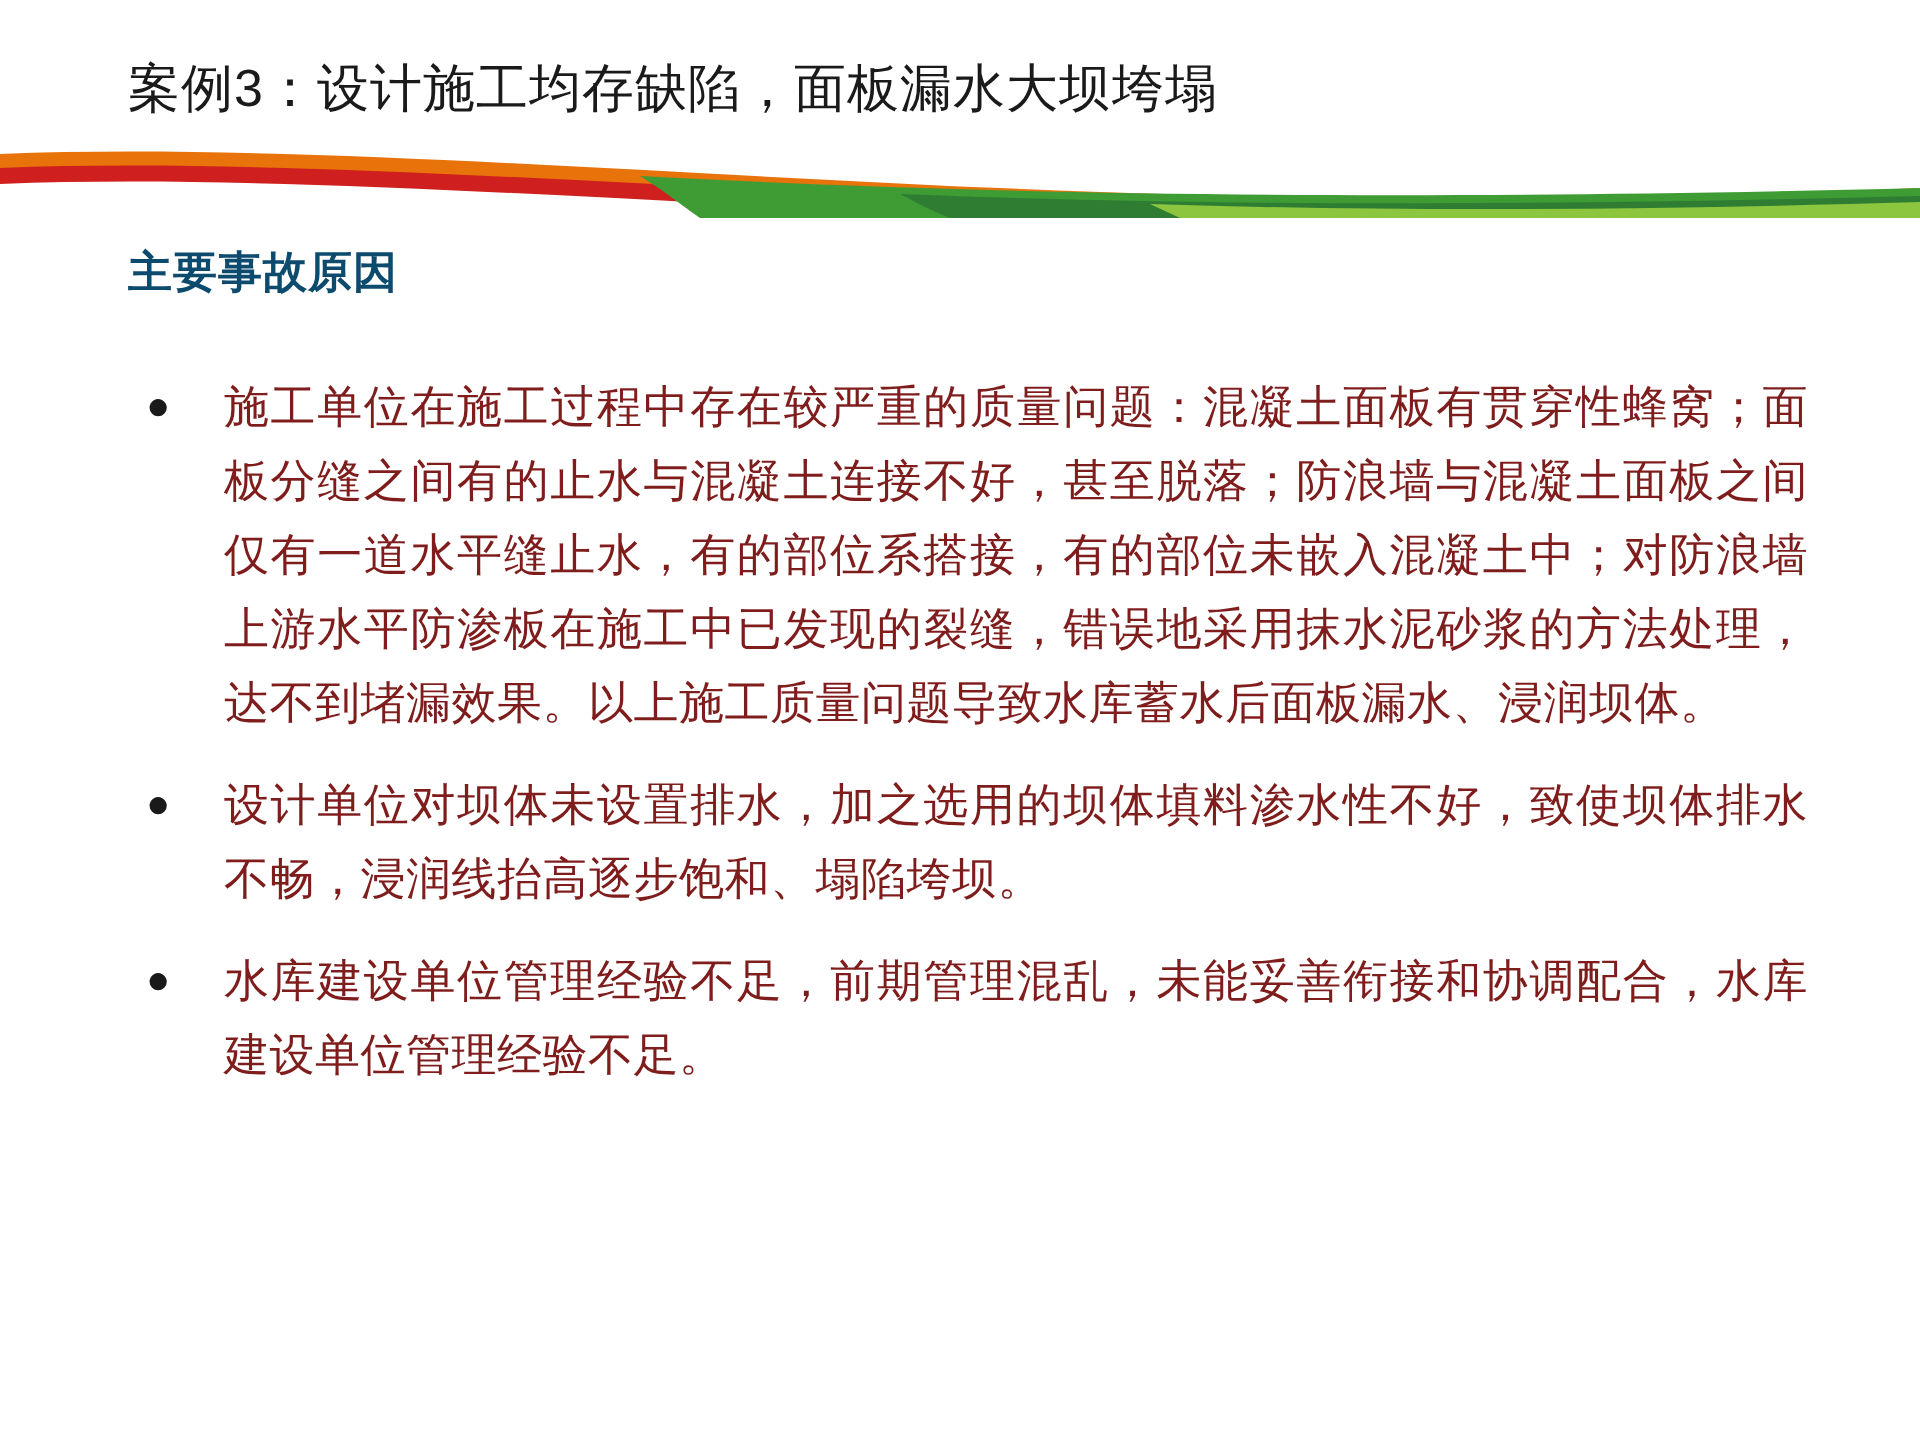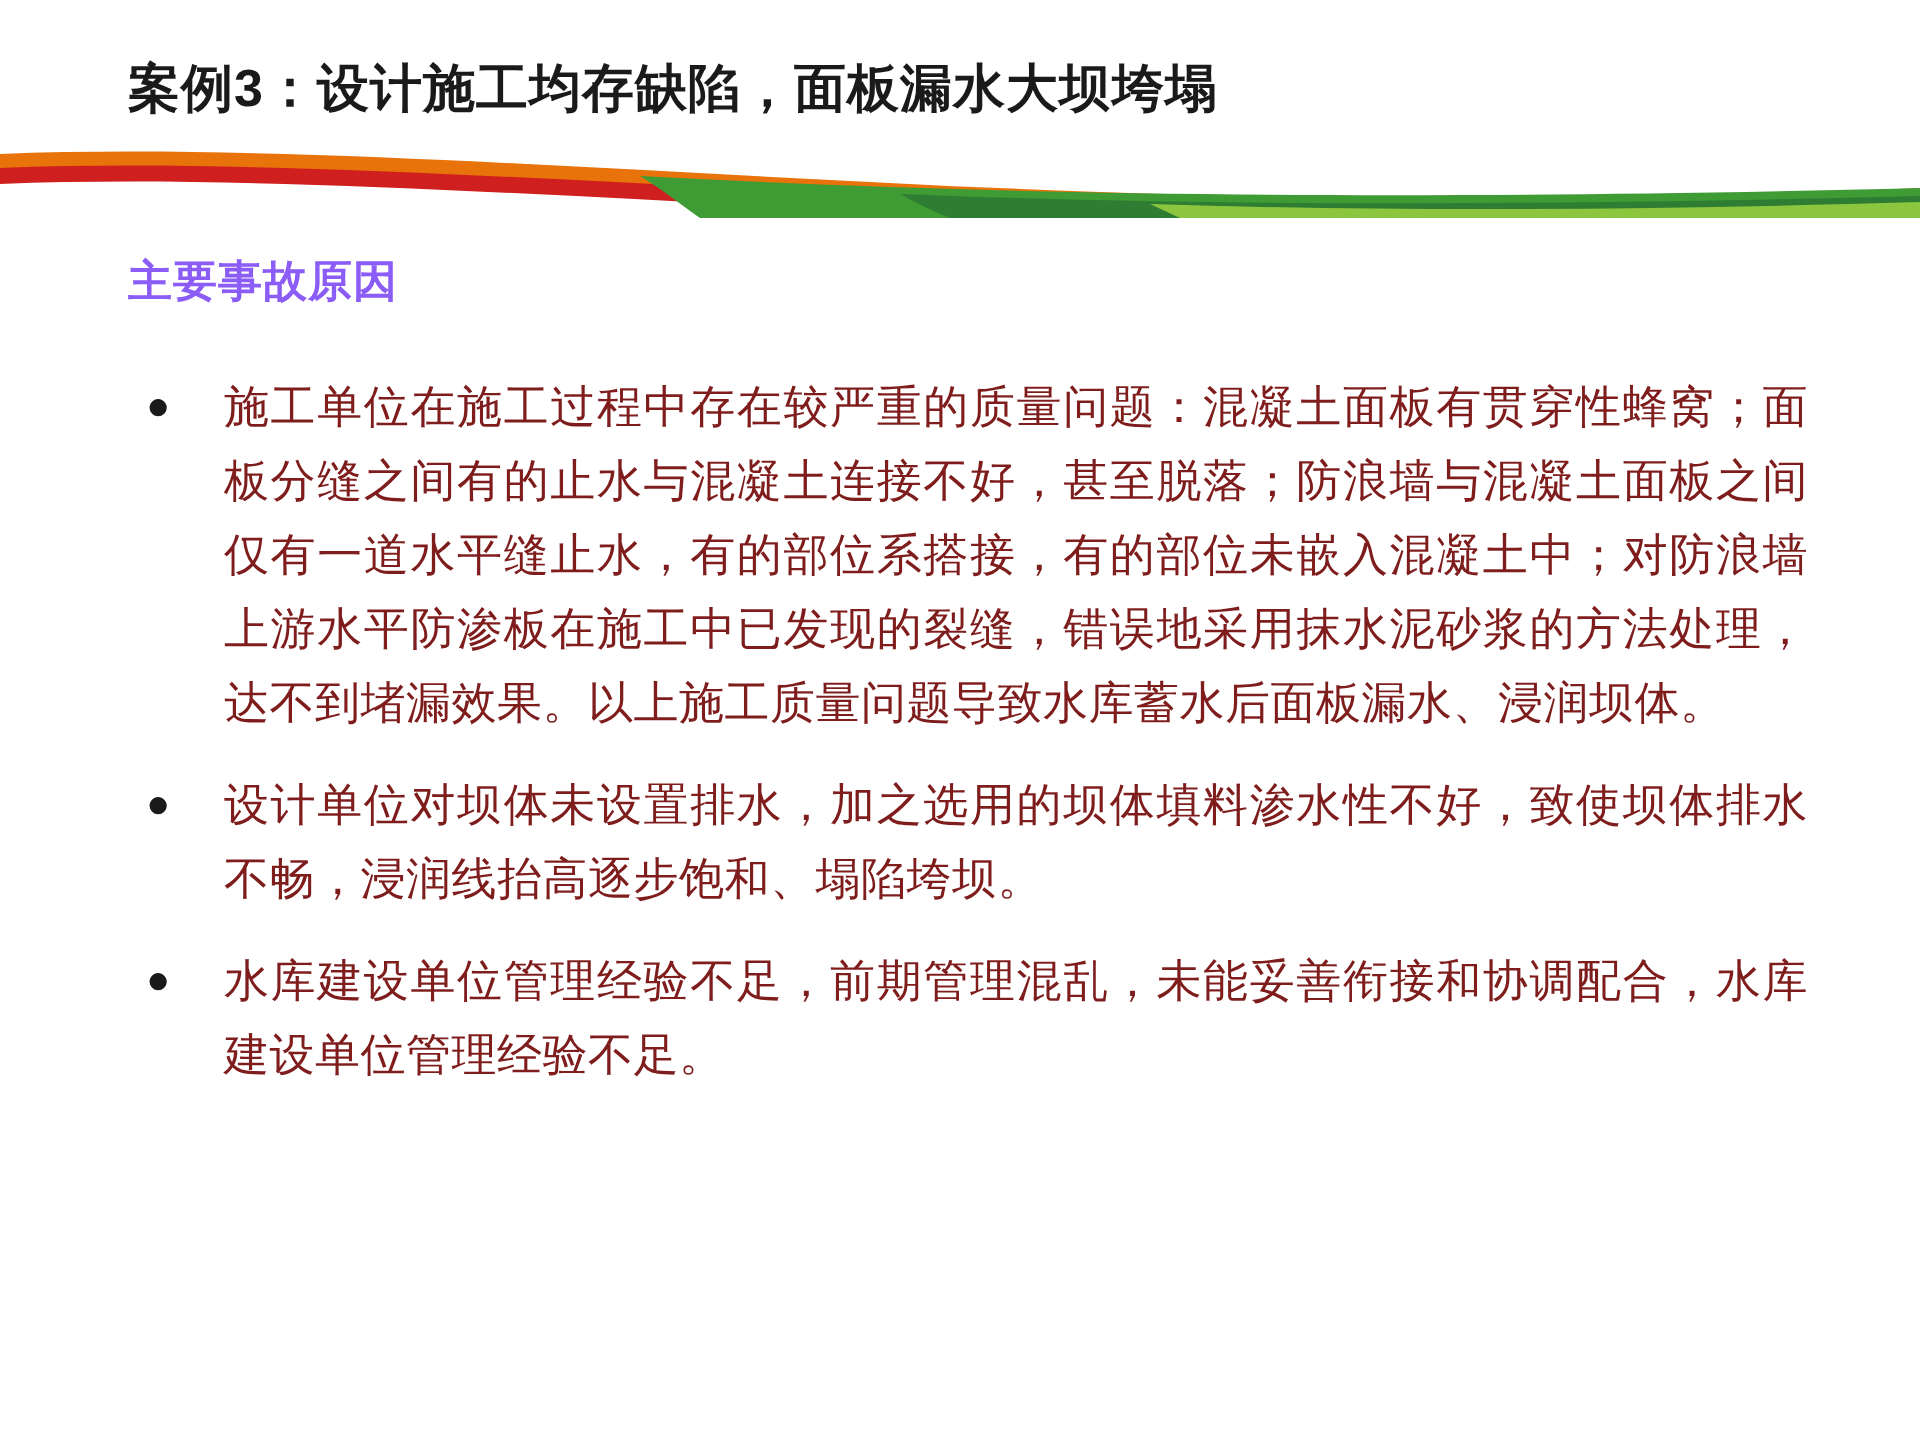--- a/index.html
+++ b/index.html
@@ -28,45 +28,45 @@
     top: 0;
     width: 1920px;
     height: 165px;
   }
   .slide-title {
     position: absolute;
     left: 128px;
     top: 54px;
     font-family: "Liberation Sans", sans-serif;
     font-size: 52px;
-    font-weight: bold;
+    font-weight: normal;
     color: #1a1a1a;
     letter-spacing: 1px;
     white-space: nowrap;
   }
   
   .band {
     position: absolute;
     left: 0;
     top: 148px;
     width: 1920px;
     height: 66px;
   }
   .band svg {
     display: block;
   }
   
   .section-heading {
     position: absolute;
     left: 128px;
-    top: 252px;
+    top: 243px;
     font-family: "Liberation Sans", sans-serif;
     font-size: 44px;
     font-weight: bold;
-    color: #8b5cf6;
+    color: #0c4a6e;
     letter-spacing: 1px;
     white-space: nowrap;
   }
   .bullets {
     position: absolute;
     left: 128px;
     top: 370px;
     width: 1680px;
   }
   .bullet-row {

